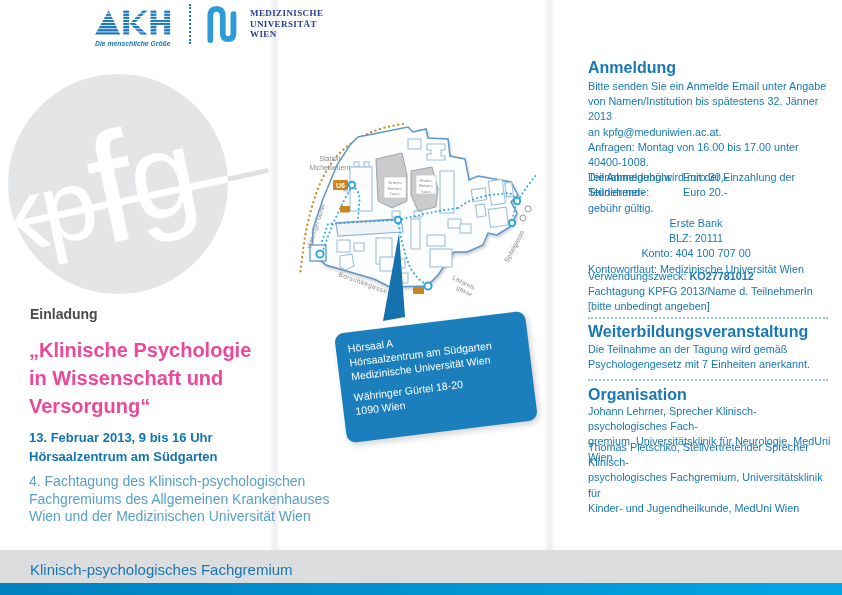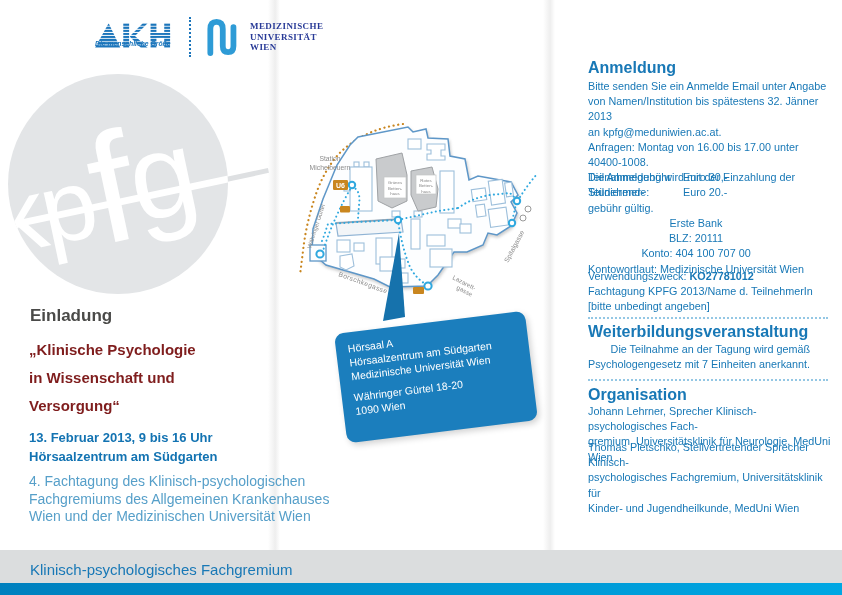--- a/index.html
+++ b/index.html
@@ -4,33 +4,33 @@
 <style>
   html,body{margin:0;padding:0;background:#fff;}
   .page{position:relative;width:842px;height:595px;background:#ffffff;overflow:hidden;
         font-family:"Liberation Sans","DejaVu Sans",sans-serif;}
   
   .fold{position:absolute;top:0;height:583px;width:16px;pointer-events:none;
         background:linear-gradient(to right,rgba(0,0,0,0),rgba(90,90,90,0.10) 45%,rgba(255,255,255,0) 75%);}
   .fold1{left:268px;} .fold2{left:543px;}
 
   
-  .logos{position:absolute;left:95px;top:17px;height:42px;display:flex;align-items:flex-start;gap:7px;}
+  .logos{position:absolute;left:95px;top:4px;height:42px;display:flex;align-items:flex-start;gap:7px;}
   .akh-tagline{position:absolute;left:95px;top:40px;font-size:6.8px;font-style:italic;font-weight:bold;color:#1B75BB;}
   .logo-sep{height:40px;border-left:2.2px dotted #1B75BB;margin:0 7px 0 9px;}
   .muw-text{margin-left:6px;padding-top:4px;font-family:"Liberation Serif","DejaVu Serif",serif;
             font-weight:bold;color:#283A97;font-size:9px;line-height:10.5px;letter-spacing:.4px;}
 
   
   .kpfg-svg{position:absolute;left:0px;top:62px;}
 
   
-  .kicker{position:absolute;left:30px;top:306px;font-size:17px;font-weight:bold;color:#4A4A48;}
-  .title{position:absolute;left:29px;top:336px;width:250px;font-size:15px;font-weight:bold;
-         color:#7f1d1d;line-height:28px;white-space:pre-line;}
+  .kicker{position:absolute;left:30px;top:306px;font-size:14px;font-weight:bold;color:#4A4A48;}
+  .title{position:absolute;left:29px;top:336px;width:250px;font-size:20px;font-weight:bold;
+         color:#ec4899;line-height:28px;white-space:pre-line;}
   .datetime{position:absolute;left:29px;top:428px;font-size:13px;font-weight:bold;color:#1373B2;
             line-height:19px;white-space:pre-line;}
   .subtitle{position:absolute;left:29px;top:473px;font-size:14px;color:#569FC9;
             line-height:17.5px;white-space:pre-line;}
 
   
   .map-svg{position:absolute;left:280px;top:123px;overflow:visible;}
 
   
   .callout{position:absolute;left:340px;top:322px;width:168px;height:92px;background:#1B7EBD;
@@ -250,21 +250,21 @@
     <div class="rtext" style="top:216px;text-align:center;">Erste Bank
 BLZ: 20111
 Konto: 404 100 707 00
 Kontowortlaut: Medizinische Universität Wien</div>
     <div class="rtext" style="top:269px;"><span>Verwendungszweck: </span><span class="bold">KO27781012</span></div>
     <div class="rtext" style="top:284px;">Fachtagung KPFG 2013/Name d. TeilnehmerIn
 [bitte unbedingt angeben]</div>
 
     <div class="sep" style="top:317px;"></div>
     <div class="rhead" style="top:324px;">Weiterbildungsveranstaltung</div>
-    <div class="rtext" style="top:342px;text-align:right;">Die Teilnahme an der Tagung wird gemäß
+    <div class="rtext" style="top:342px;">Die Teilnahme an der Tagung wird gemäß
 Psychologengesetz mit 7 Einheiten anerkannt.</div>
 
     <div class="sep" style="top:379px;"></div>
     <div class="rhead" style="top:387px;">Organisation</div>
     <div class="rtext" style="top:404px;">Johann Lehrner, Sprecher Klinisch-psychologisches Fach-
 gremium, Universitätsklinik für Neurologie, MedUni Wien</div>
     <div class="rtext" style="top:440px;">Thomas Pletschko, Stellvertretender Sprecher Klinisch-
 psychologisches Fachgremium, Universitätsklinik für
 Kinder- und Jugendheilkunde, MedUni Wien</div>
   </div>

